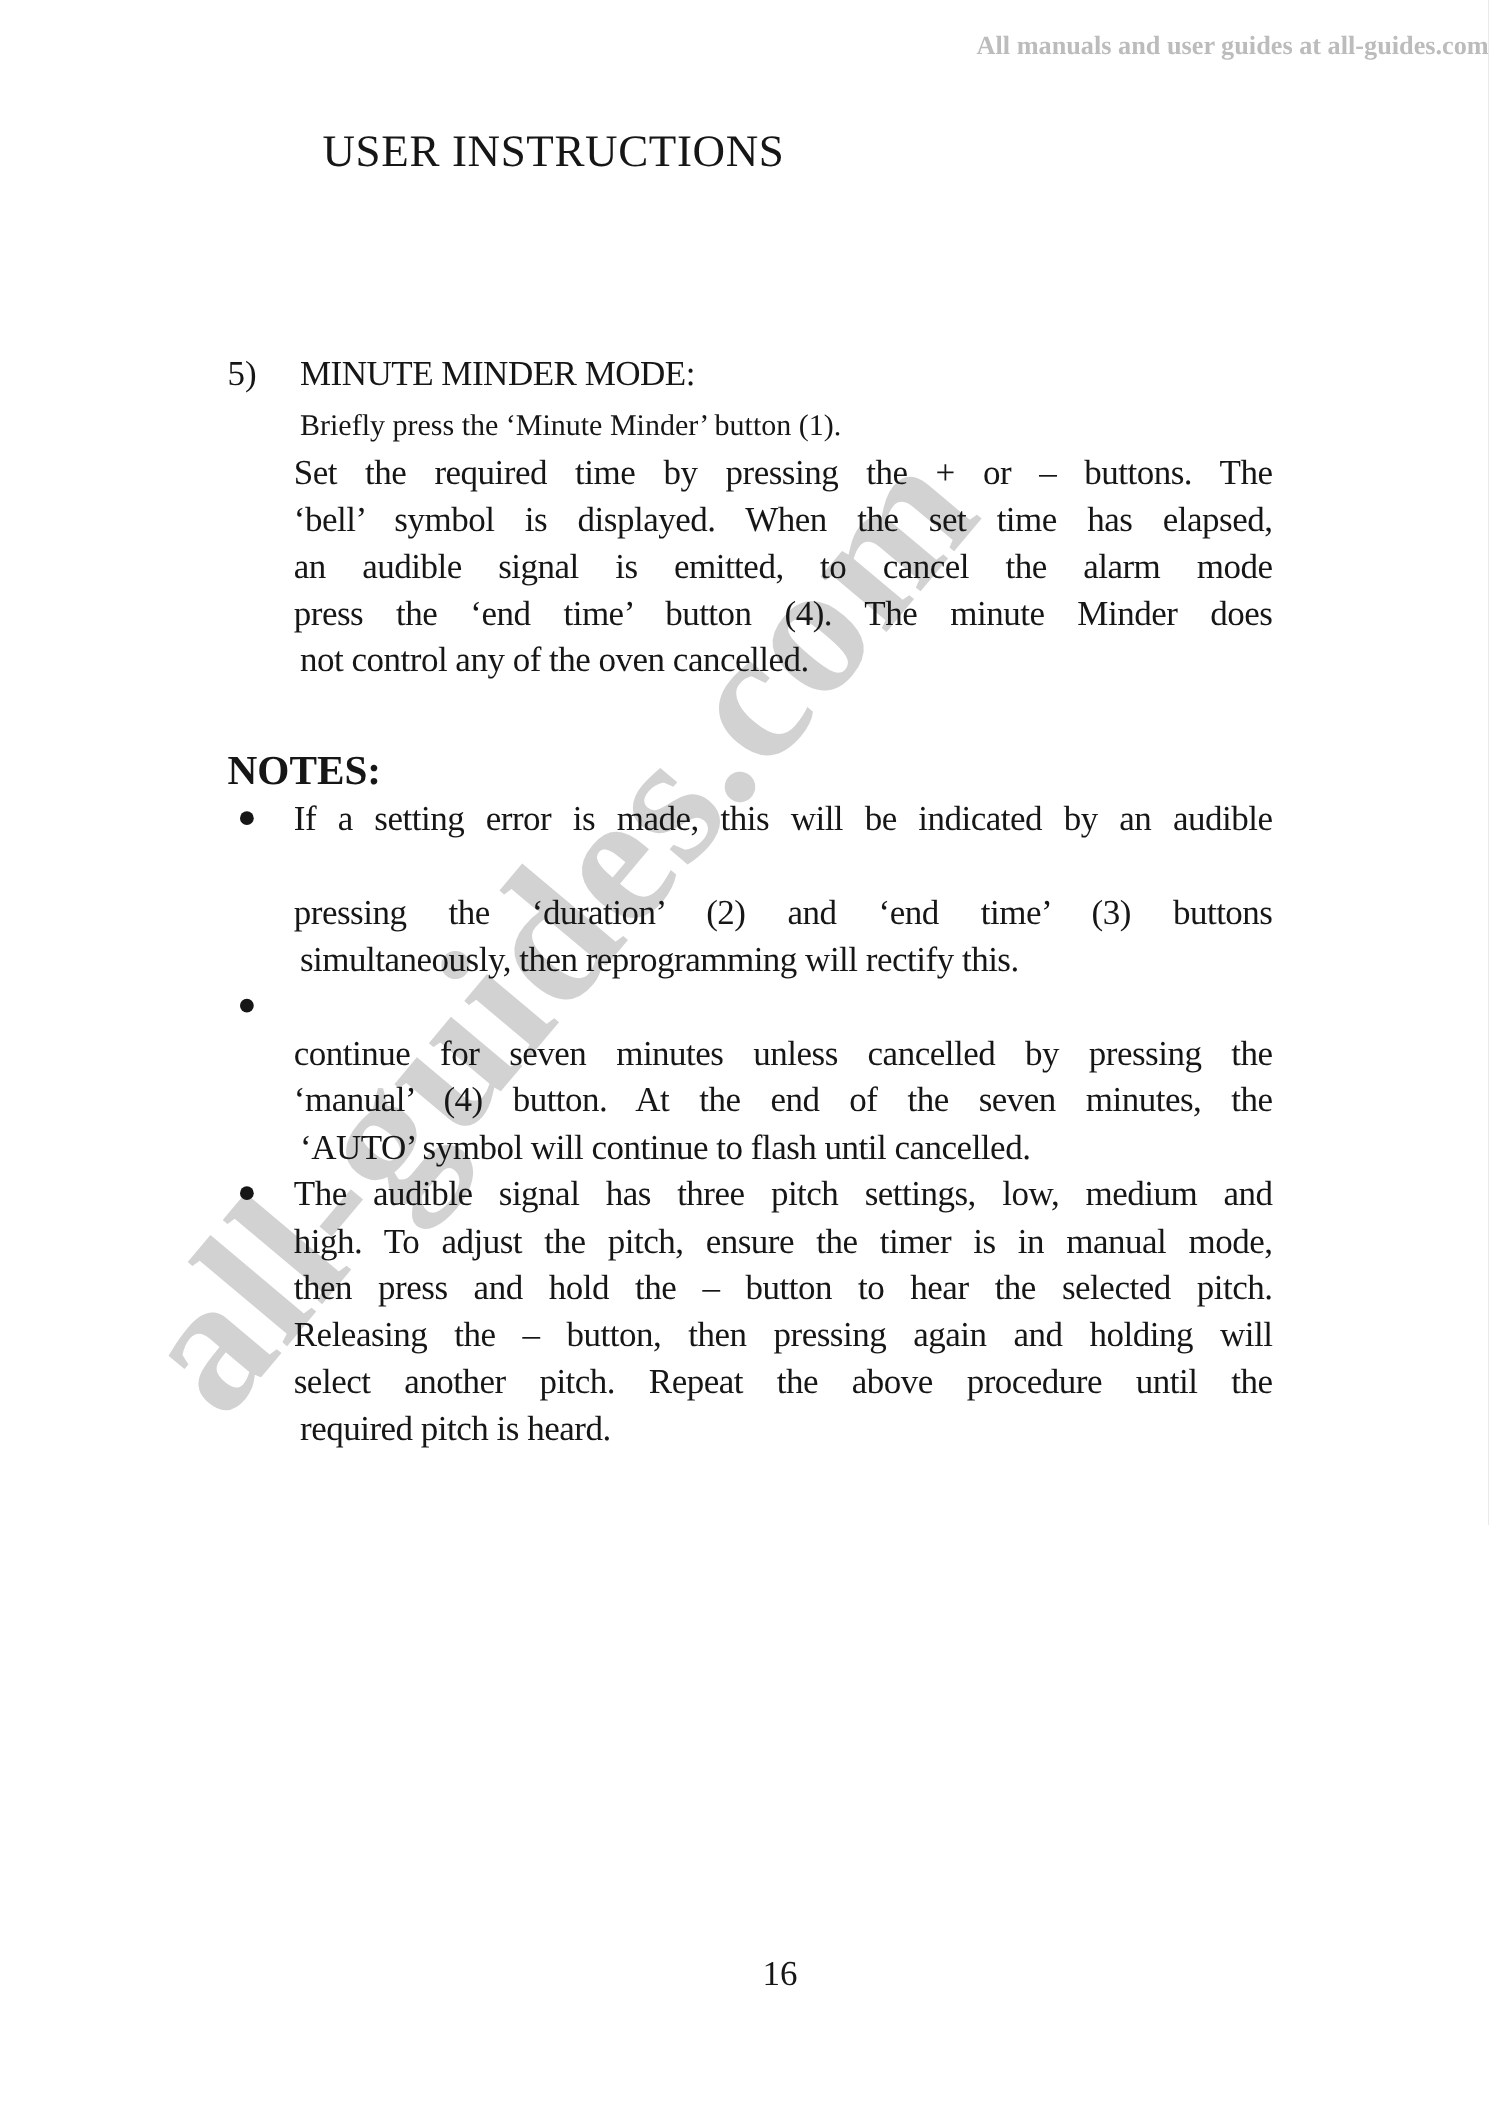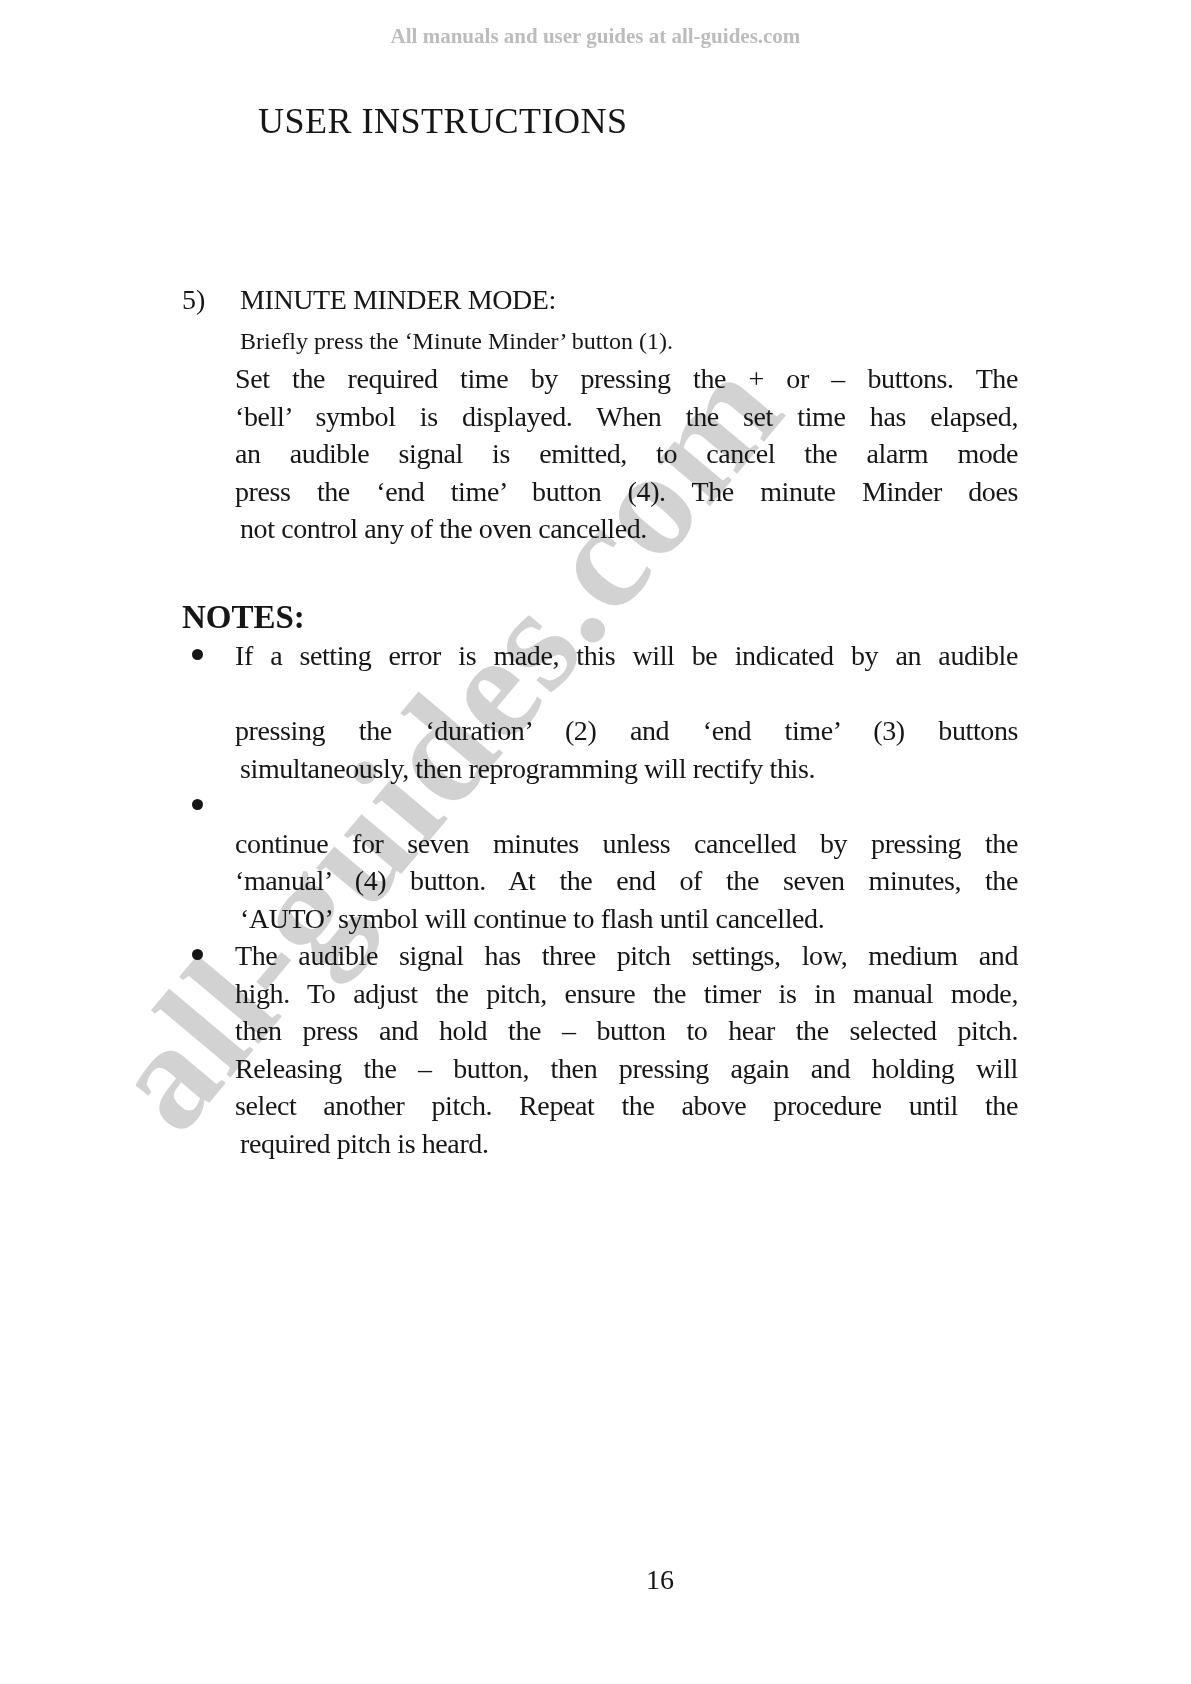--- a/index.html
+++ b/index.html
@@ -22,21 +22,21 @@
     color:#d2d2d2;
     white-space:nowrap;
     transform:rotate(-50deg);
     transform-origin:0 50%;
     z-index:0;
     letter-spacing:2px;
   }
   .layer{position:absolute;inset:0;z-index:1;}
   .banner{
     position:absolute;top:24px;left:0;width:100%;
-    text-align:center;
+    text-align:right;
     font-size:21px;font-weight:bold;
     color:#bcbcbc;
   }
   .title{
     position:absolute;top:100px;left:258px;
     font-size:36px;
     letter-spacing:0.5px;
     white-space:nowrap;
   }
   .num{
@@ -64,21 +64,20 @@
     white-space:nowrap;
   }
   .bdot{
     position:absolute;left:192px;
     width:11px;height:11px;border-radius:50%;
     background:#161616;
   }
   .pagenum{
     position:absolute;left:610px;top:1564px;
     font-size:28px;
-    margin-left:36px;
   }
 </style>
 </head>
 <body>
 
 <div class="page">
 
   <div class="wm">all-guides.com</div>
 
   <div class="layer">

